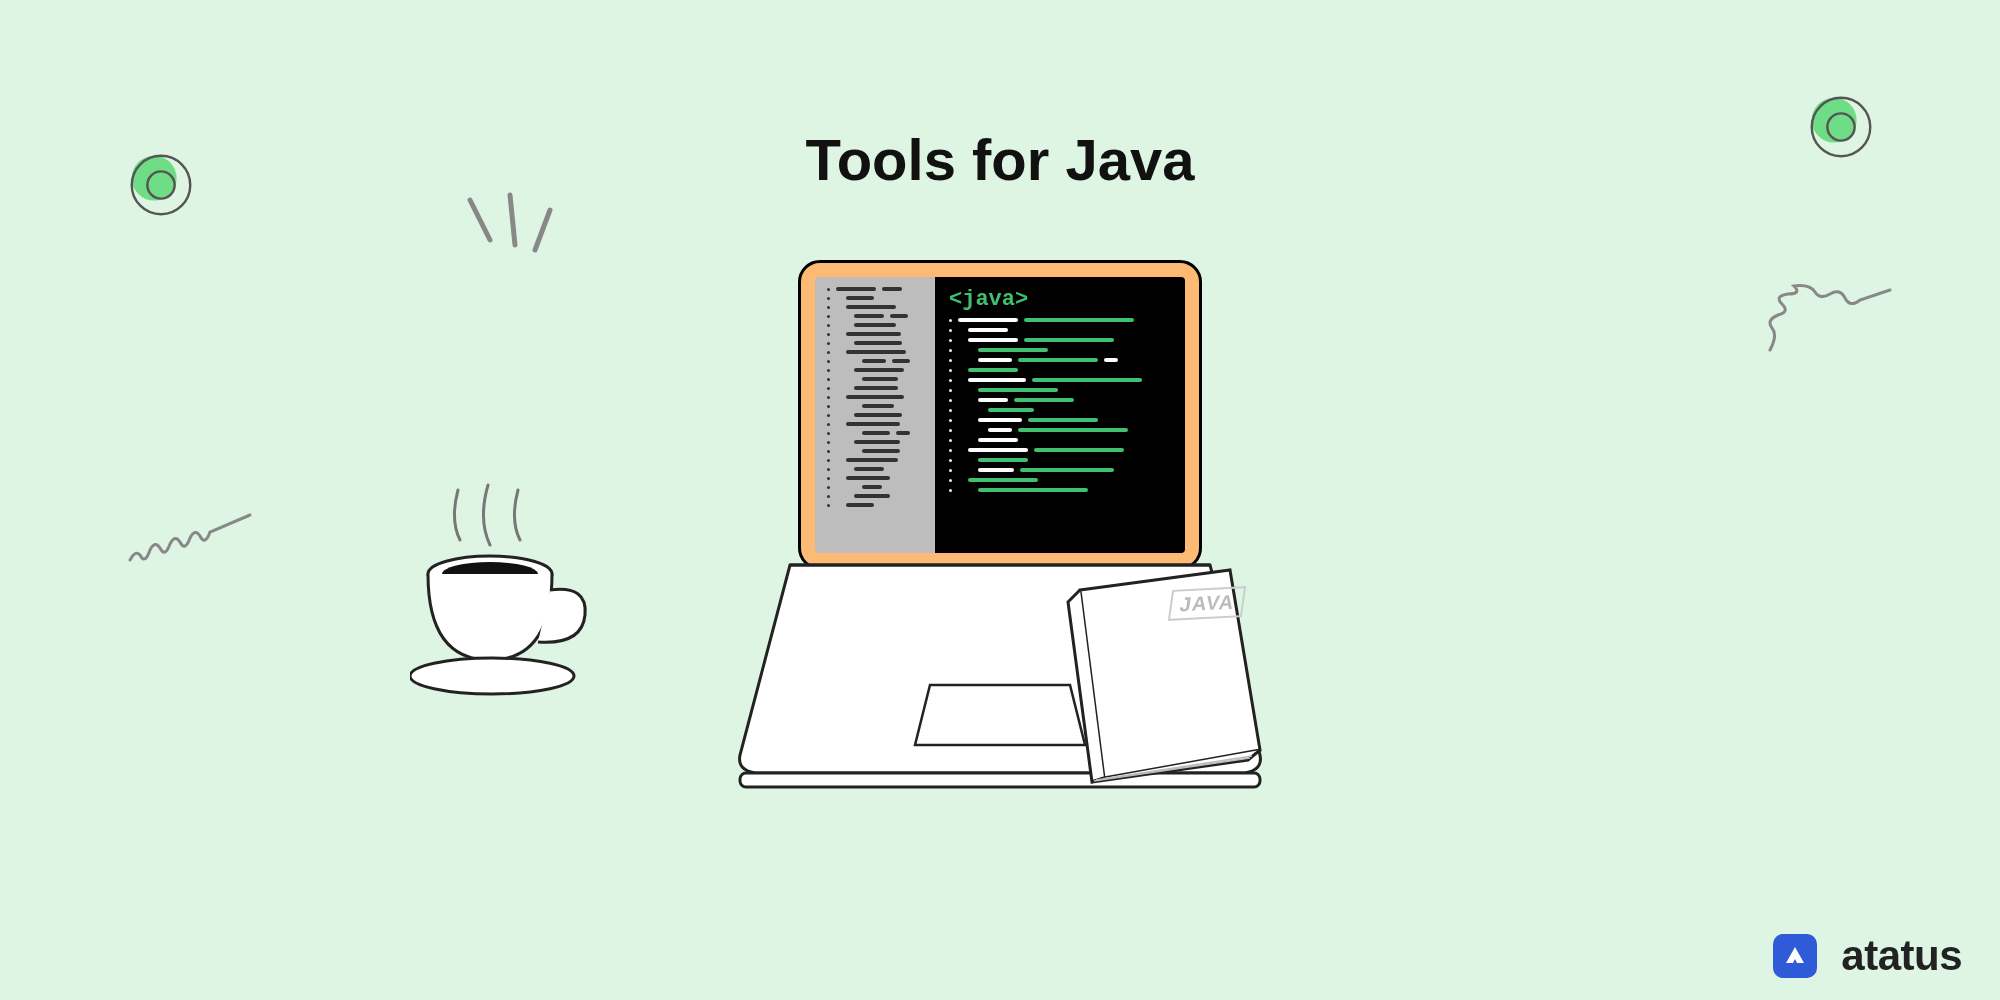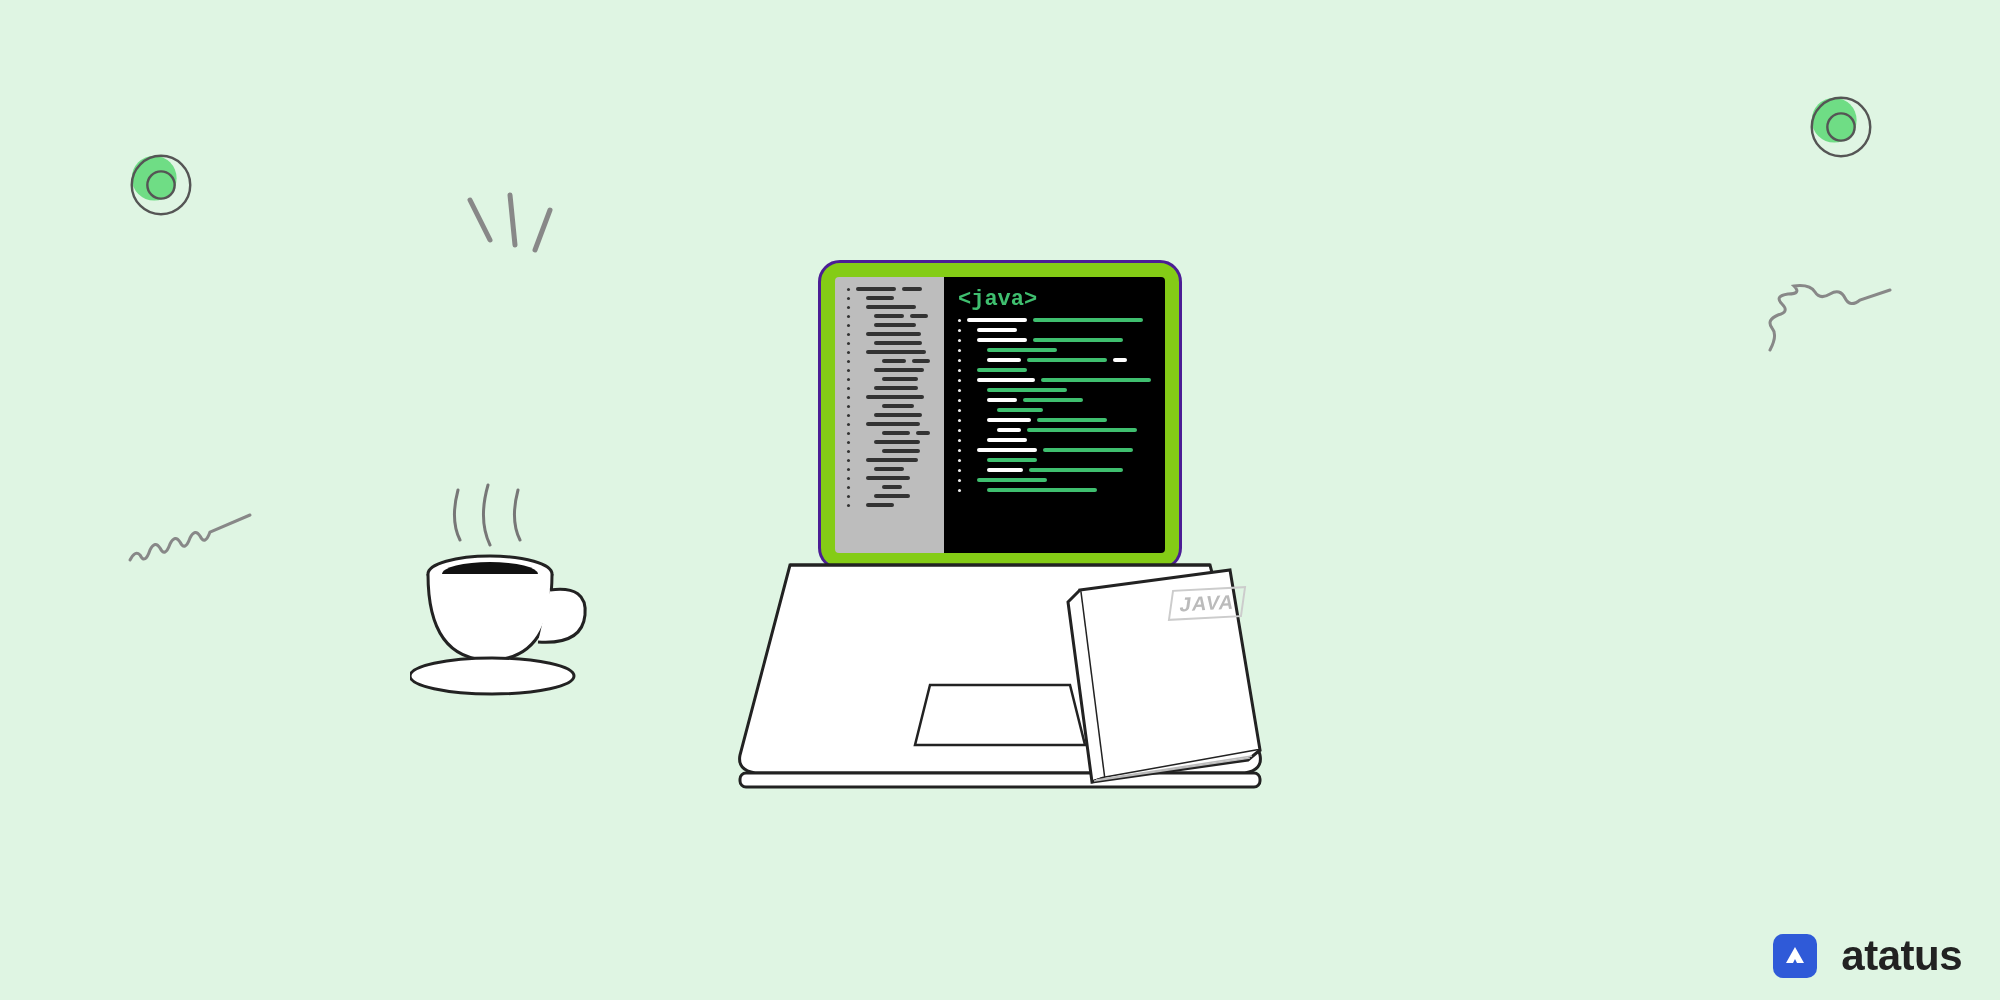--- a/index.html
+++ b/index.html
@@ -64,25 +64,25 @@
 .accent-lines { position: absolute; }
 .accent-lines.left { top: 190px; left: 450px; width: 120px; height: 100px; }
 
 .laptop {
   position: absolute;
   left: 50%;
   transform: translateX(-50%);
   top: 260px;
 }
 .screen-outer {
-  width: 364px;
+  width: 404px;
   height: 310px;
-  border: 3px solid #4c1d95;
+  border: 3px solid #000000;
   border-radius: 22px;
-  background: #84cc16;
+  background: #fdba74;
   padding: 14px;
 }
 .screen-inner {
   width: 100%;
   height: 100%;
   display: flex;
   border-radius: 4px;
   overflow: hidden;
 }
 .gutter {
@@ -139,20 +139,21 @@
   transform: skew(-8deg, -3deg);
   border: 2px solid #ccc;
   padding: 2px 8px;
 }
 </style>
 </head>
 <body>
 
 <div class="title">
   <br>
+  <span>Tools for Java</span>
 </div>
 
 <div class="deco-circle left">
   <svg viewBox="0 0 80 80">
     <circle cx="33" cy="33" r="23" fill="#6fdd85"></circle>
     <circle cx="40" cy="40" r="30" fill="none" stroke="#555" stroke-width="2.5"></circle>
     <circle cx="40" cy="40" r="14" fill="none" stroke="#555" stroke-width="2.5"></circle>
   </svg>
 </div>
 <div class="deco-circle right">

